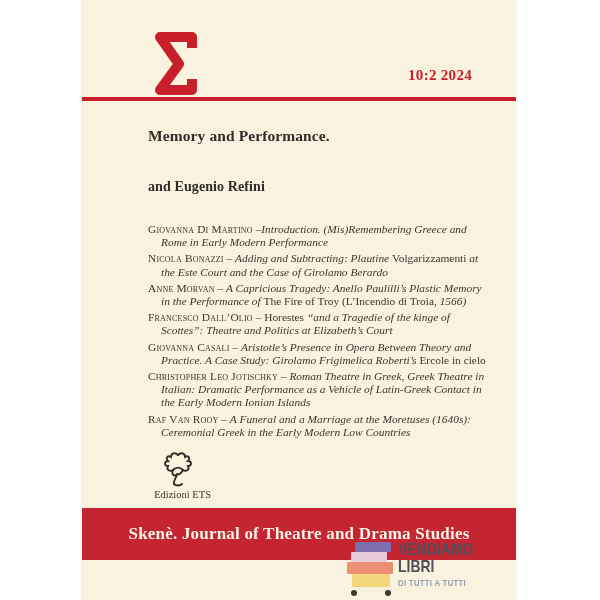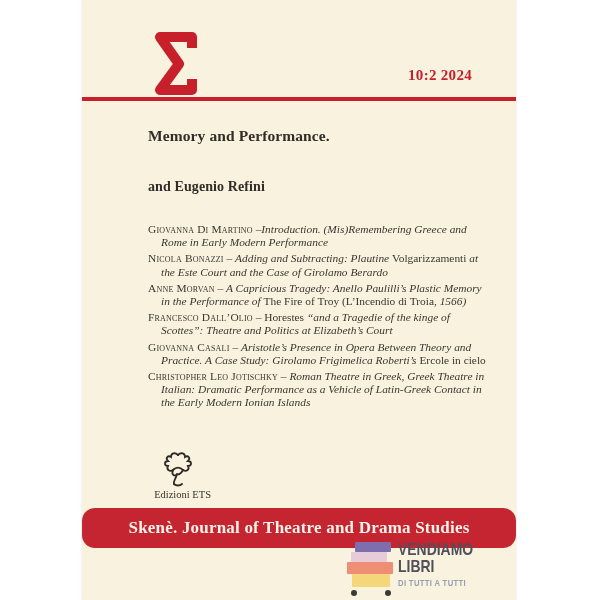--- a/index.html
+++ b/index.html
@@ -32,22 +32,22 @@
   .toc{position:absolute;left:66px;top:223px;width:344px;font-size:11.4px;
        line-height:13.2px;color:#3a362f;}
   .toc-entry{margin-bottom:3px;padding-left:13px;text-indent:-13px;}
   .toc-author{font-variant:small-caps;letter-spacing:.2px;text-align:center;}
   .toc-entry em{font-style:italic;}
 
   .printer-mark{position:absolute;left:80px;top:451px;width:32px;height:36px;}
   .publisher{position:absolute;left:63px;top:489px;width:66px;text-align:right;
              font-size:10.5px;color:#36332e;}
 
-  .banner{position:absolute;left:0;top:508px;width:100%;height:40px;
-          background:var(--banner-red);display:flex;align-items:center;justify-content:center;border-radius:13px;}
+  .banner{position:absolute;left:0;top:508px;width:100%;height:52px;
+          background:var(--banner-red);display:flex;align-items:center;justify-content:center;}
   .banner-text{color:#f7f3e8;font-size:17px;font-weight:700;letter-spacing:.2px;}
 
   .watermark{position:absolute;left:345px;top:538px;width:135px;height:60px;}
   .book-stack{position:absolute;left:0;top:0;width:52px;height:60px;}
   .book-bar{position:absolute;border-radius:1px;}
   .wheel{position:absolute;width:6px;height:6px;border-radius:50%;background:#3c3832;}
   .wheel-left{left:6px;top:52px;}
   .wheel-right{left:40px;top:52px;}
   .wm-text{position:absolute;left:53px;font-family:"Liberation Sans","DejaVu Sans",sans-serif;
            font-weight:700;transform:scaleX(.82);transform-origin:left top;white-space:nowrap;}
@@ -78,20 +78,21 @@
       <div>and Eugenio Refini</div>
     </div>
 
     <div class="toc">
         <div class="toc-entry"><span class="toc-author">Giovanna Di Martino</span><span> –</span><em>Introduction. (Mis)Remembering Greece and Rome in Early Modern Performance</em></div>
         <div class="toc-entry"><span class="toc-author">Nicola Bonazzi</span><span> – </span><em>Adding and Subtracting: Plautine </em><span>Volgarizzamenti</span><em> at the Este Court and the Case of Girolamo Berardo</em></div>
         <div class="toc-entry"><span class="toc-author">Anne Morvan</span><span> – </span><em>A Capricious Tragedy: Anello Paulilli’s Plastic Memory in the Performance of </em><span>The Fire of Troy (L’Incendio di Troia, </span><em>1566)</em></div>
         <div class="toc-entry"><span class="toc-author">Francesco Dall’Olio</span><span> – </span><span>Horestes </span><em>“and a Tragedie of the kinge of Scottes”: Theatre and Politics at Elizabeth’s Court</em></div>
         <div class="toc-entry"><span class="toc-author">Giovanna Casali</span><span> – </span><em>Aristotle’s Presence in Opera Between Theory and Practice. A Case Study: Girolamo Frigimelica Roberti’s </em><span>Ercole in cielo</span></div>
         <div class="toc-entry"><span class="toc-author">Christopher Leo Jotischky</span><span> – </span><em>Roman Theatre in Greek, Greek Theatre in Italian: Dramatic Performance as a Vehicle of Latin-Greek Contact in the Early Modern Ionian Islands</em></div>
+        <div class="toc-entry"><span class="toc-author">Raf Van Rooy</span><span> – </span><em>A Funeral and a Marriage at the Moretuses (1640s): Ceremonial Greek in the Early Modern Low Countries</em></div>
       </div>
 
     <svg class="printer-mark" viewBox="0 0 32 36">
       <g stroke="#2f2b26" fill="none" stroke-width="1.8" stroke-linecap="round">
         <path d="M16 4 C13 1 9 2 9 6 C6 4 3 7 6 10 C2 10 2 15 6 15 C4 19 8 21 11 19 C9 24 13 26 15 23 C14 28 11 30 12 33"></path>
         <path d="M16 4 C19 1 23 2 23 6 C26 4 29 7 26 10 C30 10 30 15 26 15 C28 19 24 21 21 19"></path>
         <path d="M11 19 C14 16 18 16 21 19 C19 23 16 24 15 23"></path>
         <path d="M12 33 C14 35 18 35 20 33"></path>
       </g>
     </svg>

